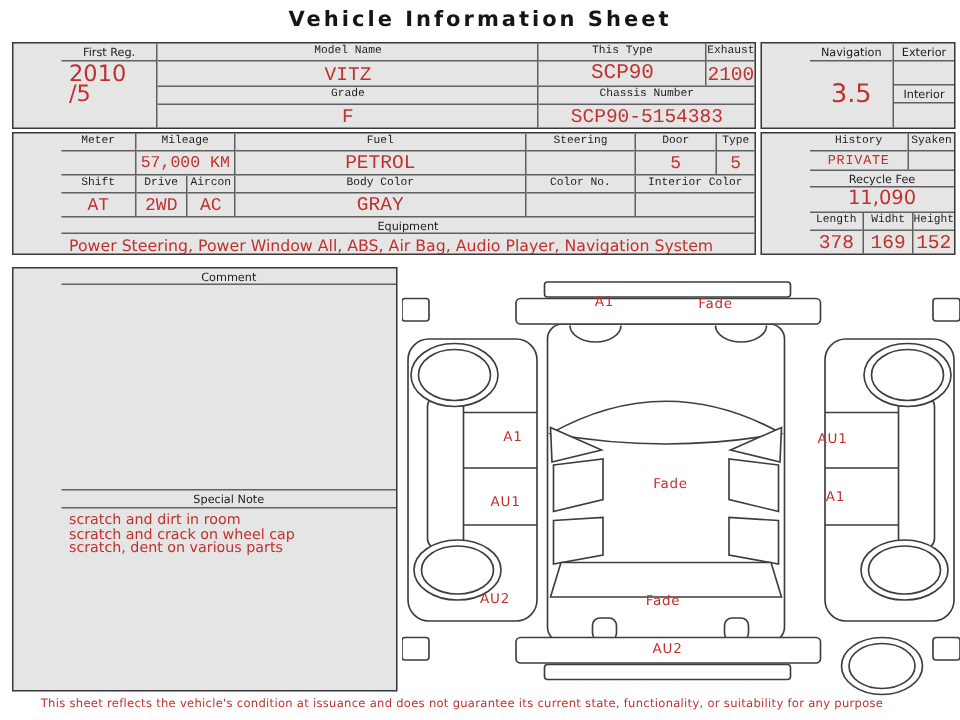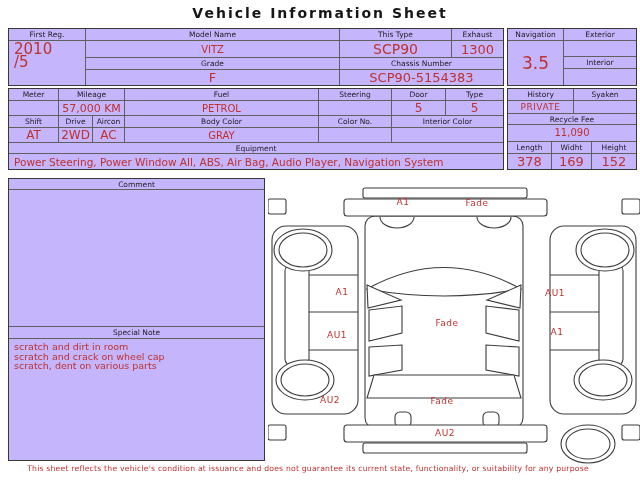--- a/index.html
+++ b/index.html
@@ -8,31 +8,31 @@
     --bdark:#383838;
     --ink:#1c1c1c;
   }
   *{box-sizing:border-box;margin:0;padding:0;}
   html,body{width:640px;height:480px;background:#ffffff;overflow:hidden;
     font-family:"DejaVu Sans","Liberation Sans",sans-serif;color:var(--ink);}
   .abs{position:absolute;}
   #sheet{position:relative;width:640px;height:480px;background:#fff;}
   .title{left:0;top:5px;width:640px;text-align:center;font-size:14px;
     font-weight:600;letter-spacing:2px;color:#151515;}
-  .panel{position:absolute;border:1.5px solid var(--bdark);display:flex;background:#c4b5fd;}
+  .panel{position:absolute;border:1.5px solid var(--bdark);display:flex;background:#e5e5e5;padding-left:32px;}
   .col{display:flex;flex-direction:column;}
-  .row{display:flex;}
+  .row{display:flex;font-family:Liberation Mono, monospace;}
   .br{border-right:1px solid var(--bd);}
   .bb{border-bottom:1px solid var(--bd);}
   .field{display:flex;flex-direction:column;}
   .lbl{height:12px;line-height:11px;font-size:7.5px;text-align:center;
     color:var(--ink);border-bottom:1px solid var(--bd);overflow:hidden;}
   .v{flex:1;display:flex;align-items:center;justify-content:center;
     color:var(--red);overflow:hidden;white-space:nowrap;}
-  .f15{font-size:10px;} .f14{font-size:14px;} .f13{font-size:13px;}
+  .f15{font-size:13px;} .f14{font-size:14px;} .f13{font-size:13px;}
   .f12{font-size:12px;} .f11{font-size:11px;} .f9{font-size:9px;letter-spacing:.5px;}
   .f17{font-size:17px;}
   .regval{flex:1;color:var(--red);font-size:15px;line-height:13px;
     padding:2px 0 0 5px;font-weight:500;}
   .eqval{height:15px;display:flex;align-items:center;justify-content:flex-start;
     padding-left:5px;color:var(--red);font-size:10.5px;white-space:nowrap;overflow:hidden;}
   .notes{flex:1;padding:3px 5px;color:var(--red);font-size:9.5px;line-height:9.6px;}
   .spacer{height:137px;border-bottom:1px solid var(--bd);}
   .snlbl{height:12px;line-height:11px;font-size:7.5px;text-align:center;
     border-bottom:1px solid var(--bd);}
@@ -63,21 +63,21 @@
         <div class="field br" style="width:254px">
           <div class="lbl">Model Name</div>
           <div class="v f15">VITZ</div>
         </div>
         <div class="field br" style="width:112px">
           <div class="lbl">This Type</div>
           <div class="v f14">SCP90</div>
         </div>
         <div class="field" style="flex:1">
           <div class="lbl">Exhaust</div>
-          <div class="v f13">1300</div>
+          <div class="v f13">2100</div>
         </div>
       </div>
       <div class="row" style="flex:1">
         <div class="field br" style="width:254px">
           <div class="lbl">Grade</div>
           <div class="v f13">F</div>
         </div>
         <div class="field" style="flex:1">
           <div class="lbl">Chassis Number</div>
           <div class="v f13">SCP90-5154383</div>

